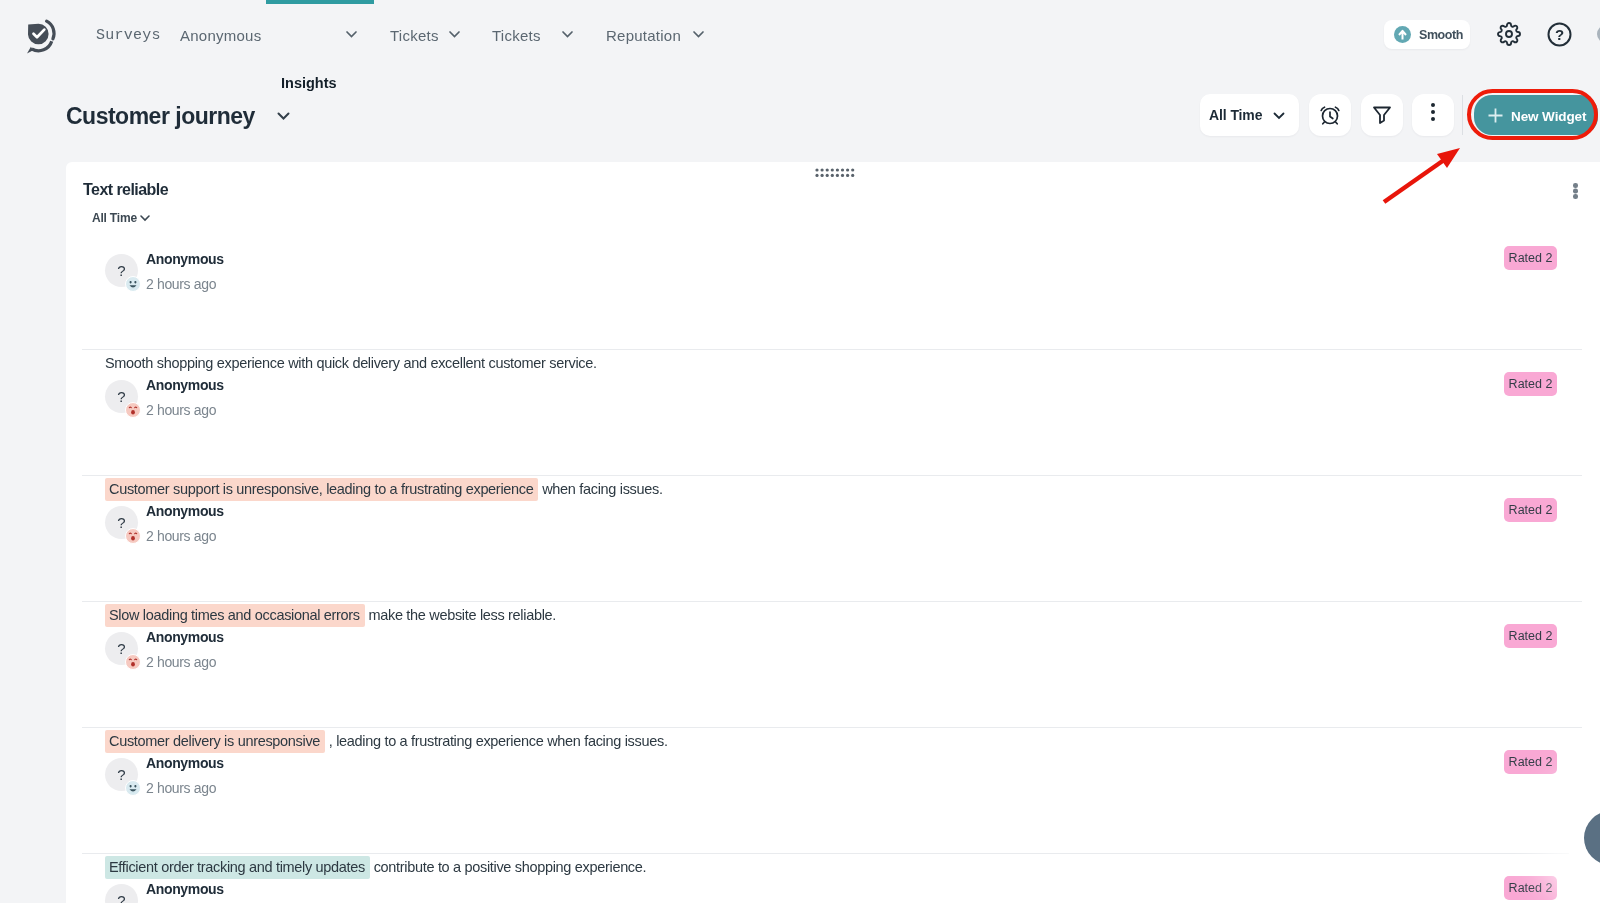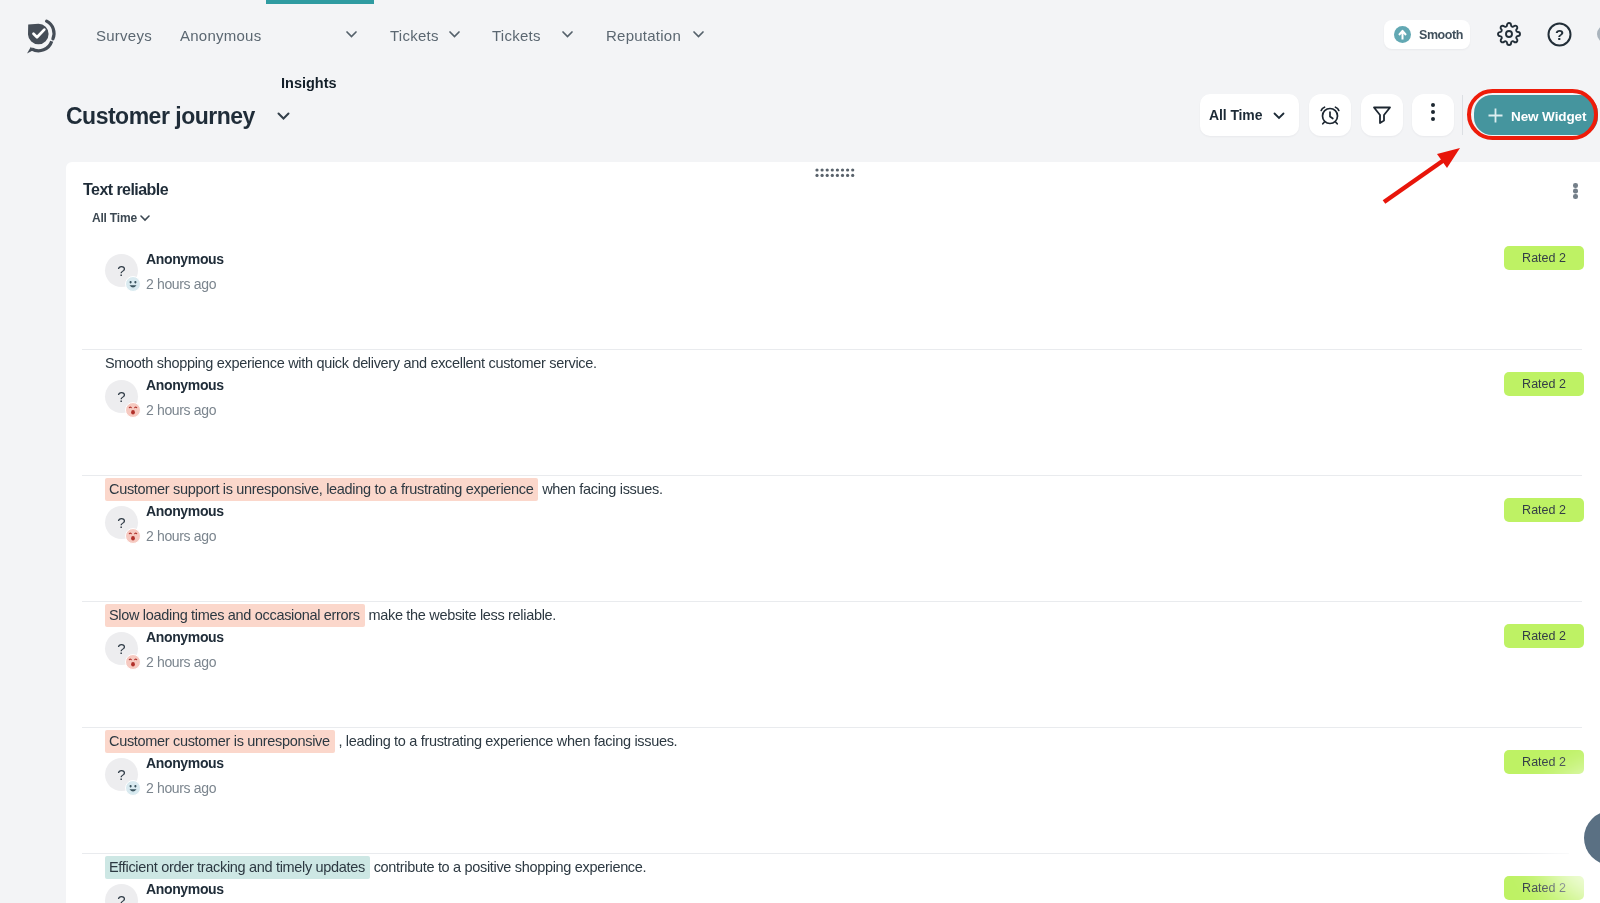--- a/index.html
+++ b/index.html
@@ -4,21 +4,21 @@
 <style>
 * { margin:0; padding:0; box-sizing:border-box; }
 html,body { width:1600px; height:903px; overflow:hidden; }
 body { font-family:"Liberation Sans", sans-serif; background:#f3f4f6; position:relative; color:#1f2c38; }
 .abs { position:absolute; }
 
 .navlink { position:absolute; top:27px; font-size:15px; letter-spacing:.25px; color:#5b6771; white-space:nowrap; }
 .navlink.active { color:#131f29; font-weight:bold; font-size:14.5px; letter-spacing:0; }
 
 .wbtn { position:absolute; background:#fff; border-radius:10px; box-shadow:0 1px 2px rgba(30,40,50,0.05); }
-.rated { position:absolute; left:1504px; width:80px; height:24px; background:#bef264; border-radius:5px; font-size:12.5px; color:#333d47; text-align:center; line-height:24px; }
+.rated { position:absolute; left:1504px; width:53px; height:24px; background:#f9a8d4; border-radius:5px; font-size:12.5px; color:#333d47; text-align:center; line-height:24px; }
 .divider { position:absolute; left:82px; right:18px; height:1px; background:#e9ebee; }
 .avatar { position:absolute; left:105px; width:33px; height:33px; border-radius:50%; background:#ededef; text-align:center; }
 .avatar span { font-size:15px; color:#2f3b46; line-height:33px; }
 .anon { position:absolute; left:146px; font-size:14px; font-weight:bold; color:#202d39; letter-spacing:-0.35px;}
 .ago { position:absolute; left:146px; font-size:14px; color:#7b858e; letter-spacing:-0.35px;}
 .msg { position:absolute; left:105px; font-size:14.5px; color:#2d3942; letter-spacing:-0.32px; white-space:nowrap;margin-top:46px; }
 .hl-r { background:#fbd7cb; padding:3px 5px 4px 4px; border-radius:2px; }
 .hl-t { background:#cde7e4; padding:3px 5px 4px 4px; border-radius:2px; }
 .badge { position:absolute; }
 </style>
@@ -28,21 +28,21 @@
 <div class="abs" style="left:266px;top:0;width:108px;height:4px;background:#2f9ba1;"></div>
 
 <svg class="abs" style="left:24px;top:17px;" width="40" height="40" viewBox="0 0 40 40">
   <path d="M4.2 7.4 L14.5 6.7 A10.3 10.3 0 1 1 4 17.5 Z" fill="#454d57"></path>
   <path d="M9.5 16.8 L13 20.3 L20.3 12.6" fill="none" stroke="#fff" stroke-width="2.7" stroke-linecap="round" stroke-linejoin="round"></path>
   <path d="M22.6 4.2 A13.8 13.8 0 0 1 28.9 21.9" fill="none" stroke="#454d57" stroke-width="3.2" stroke-linecap="round"></path>
   <path d="M27.7 24.2 A13.8 13.8 0 0 1 7.8 32.0" fill="none" stroke="#454d57" stroke-width="3.2" stroke-linecap="butt"></path>
   <path d="M9.2 33.2 L3.0 36.6 L6.9 29.7 Z" fill="#454d57"></path>
 </svg>
 
-<span class="navlink" style="left:96px;">Surveys</span>
+<span class="navlink" style="left:96px;font-family:Liberation Mono, monospace;">Surveys</span>
 <span class="navlink" style="left:180px;">Anonymous</span>
 <span class="navlink active" style="left:281px;margin-top:48px;">Insights</span>
 <svg class="abs" style="left:345px;top:30px;" width="13" height="9" viewBox="0 0 13 9">
     <path d="M2 2 L6.5 6.5 L11 2" fill="none" stroke="#55616b" stroke-width="1.7" stroke-linecap="round"></path>
   </svg>
 <span class="navlink" style="left:390px;">Tickets</span>
 <svg class="abs" style="left:448px;top:30px;" width="13" height="9" viewBox="0 0 13 9">
     <path d="M2 2 L6.5 6.5 L11 2" fill="none" stroke="#55616b" stroke-width="1.7" stroke-linecap="round"></path>
   </svg>
 <span class="navlink" style="left:492px;">Tickets</span>
@@ -187,21 +187,21 @@
 
 <div class="avatar" style="top:632px;"><span>?</span></div>
 <svg class="badge" style="left:125px;top:654px;" width="16" height="16" viewBox="0 0 16 16">
   <circle cx="8" cy="8" r="7.5" fill="#f6c9c0" stroke="#fff" stroke-width="1"></circle>
   <path d="M4.3 5.6 Q5.3 4.6 6.3 5.6" fill="none" stroke="#b0302a" stroke-width="1.1" stroke-linecap="round"></path>
   <path d="M9.7 5.6 Q10.7 4.6 11.7 5.6" fill="none" stroke="#b0302a" stroke-width="1.1" stroke-linecap="round"></path>
   <ellipse cx="8" cy="10.2" rx="1.9" ry="2.3" fill="#b0302a"></ellipse>
 </svg>
 <span class="anon" style="top:629px;">Anonymous</span>
 <span class="ago" style="top:654px;">2 hours ago</span>
-<span class="msg" style="top:687px;"><span class="hl-r">Customer customer is unresponsive</span> , leading to a frustrating experience when facing issues.</span>
+<span class="msg" style="top:687px;"><span class="hl-r">Customer delivery is unresponsive</span> , leading to a frustrating experience when facing issues.</span>
 <span class="rated" style="top:624px;">Rated 2</span>
 <div class="divider" style="top:727px;"></div>
 
 <div class="avatar" style="top:758px;"><span>?</span></div>
 <svg class="badge" style="left:125px;top:780px;" width="16" height="16" viewBox="0 0 16 16">
   <circle cx="8" cy="8" r="7.5" fill="#d9eaf0" stroke="#fff" stroke-width="1"></circle>
   <rect x="4.6" y="5" width="2" height="2.4" rx="0.8" fill="#3a545f"></rect>
   <rect x="9.4" y="5" width="2" height="2.4" rx="0.8" fill="#3a545f"></rect>
   <path d="M4.5 9.2 Q8 13.6 11.5 9.2 Z" fill="#3a545f"></path>
   <path d="M6 11.8 Q8 13 10 11.8 L8 12.6 Z" fill="#57b0c0"></path>

